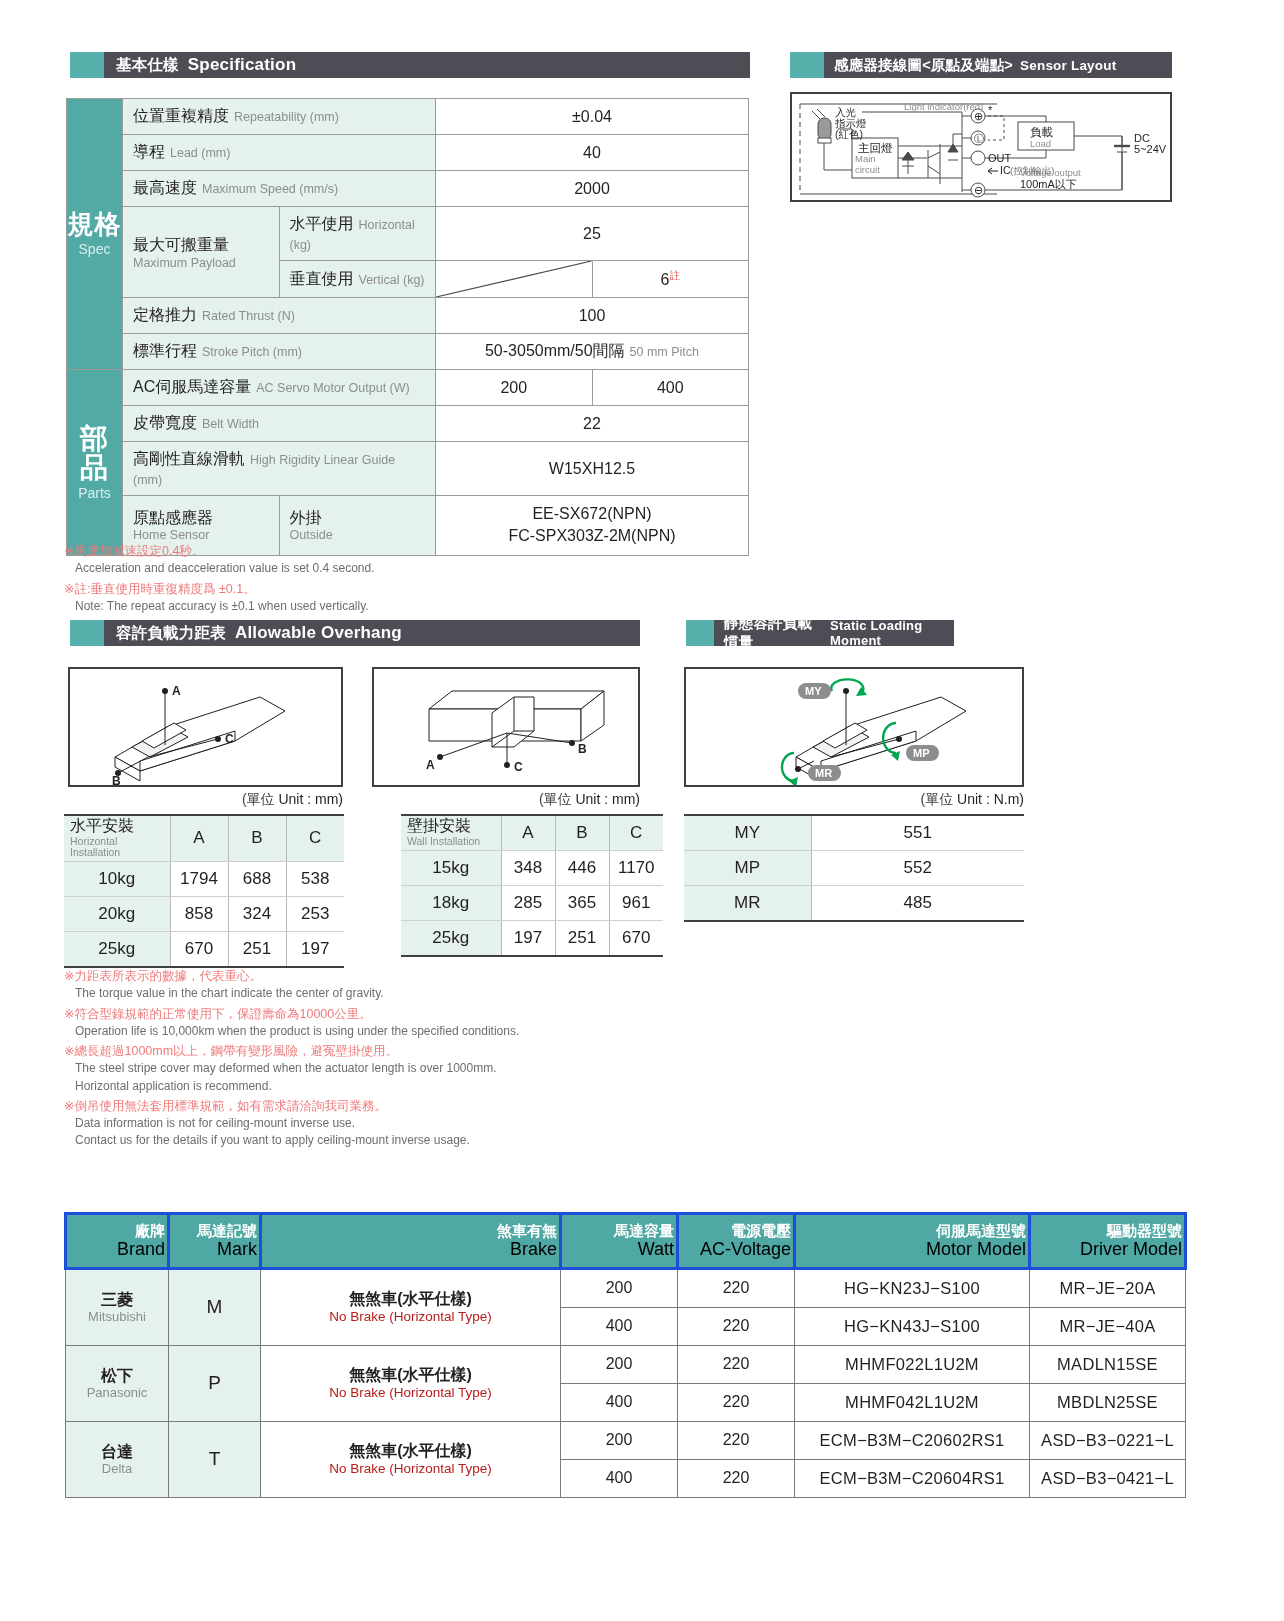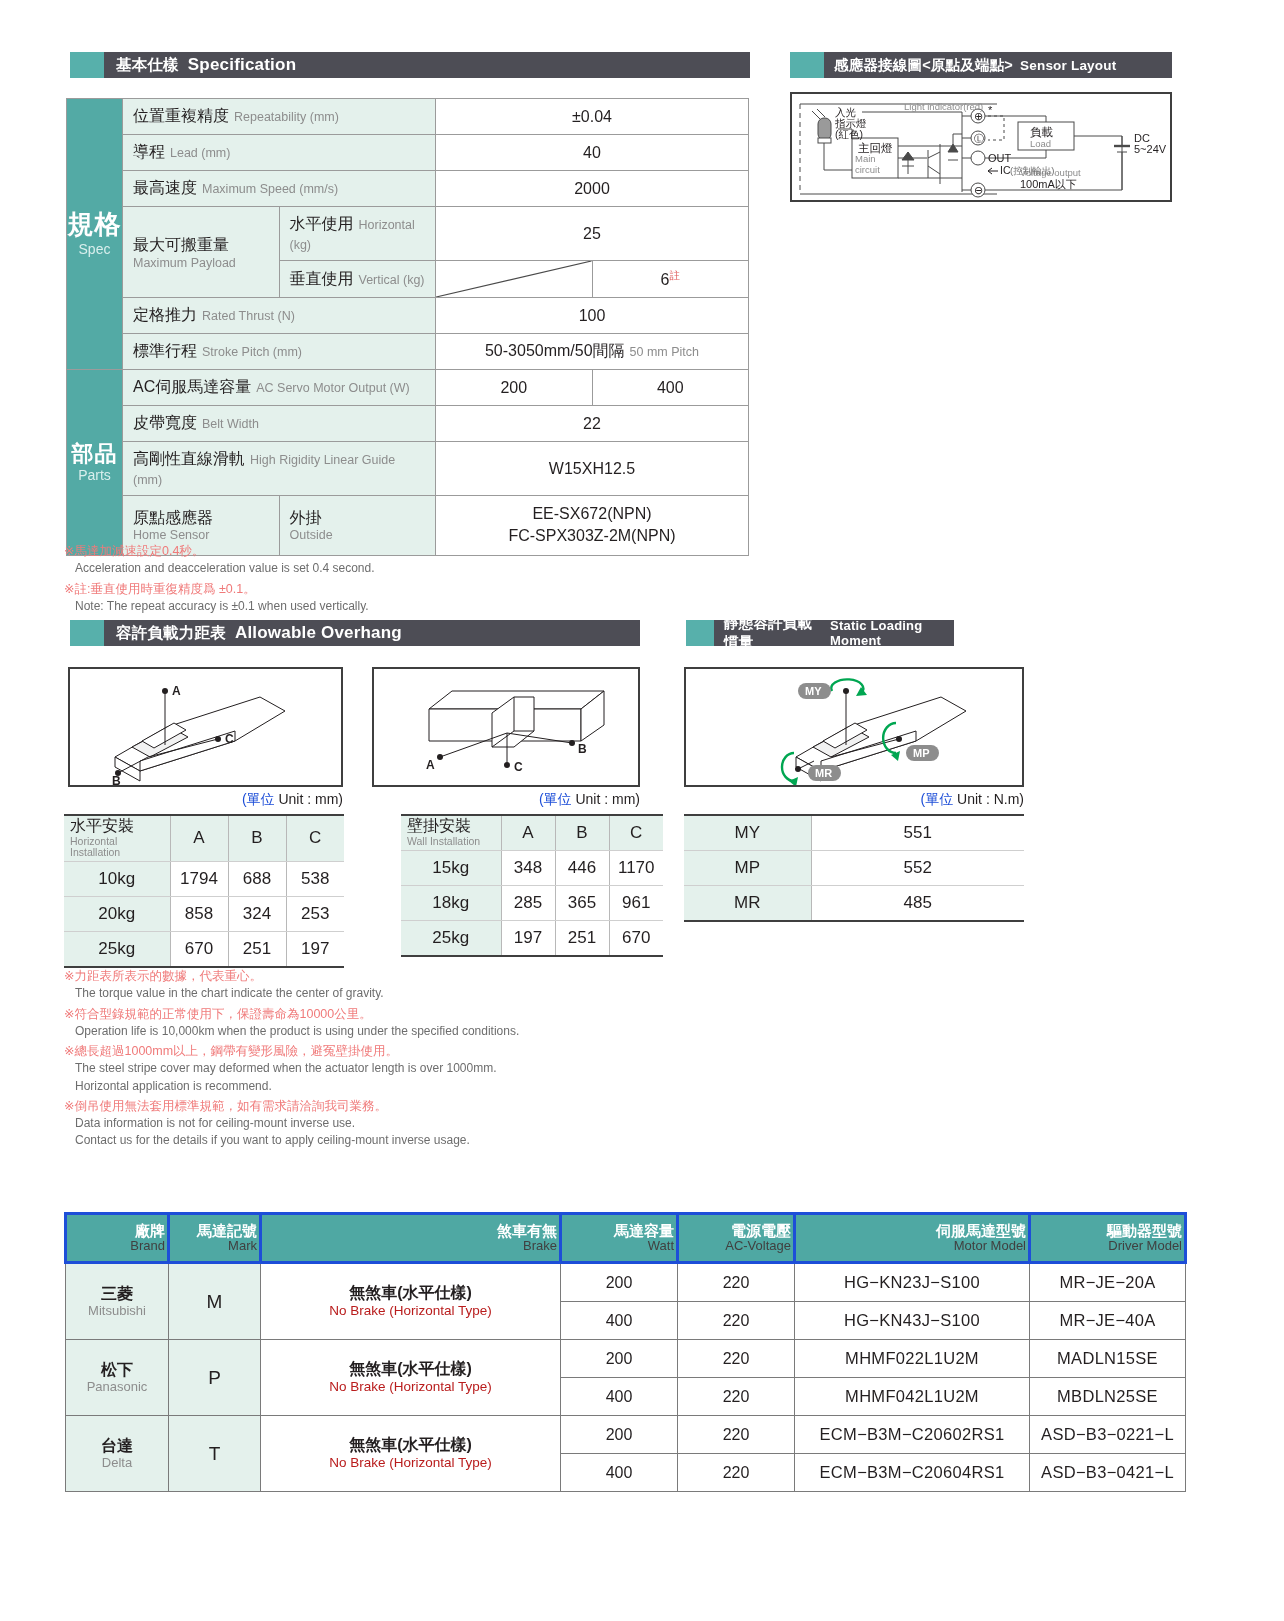--- a/index.html
+++ b/index.html
@@ -65,30 +65,30 @@
   table.oh .hd { background: #e4f1ec; }
   table.oh .rowhd { background:#e4f1ec; font-size: 17px; }
   table.oh .corner { background:#e4f1ec; text-align:left; padding:3px 6px; line-height:1.05; }
   table.oh .corner .cn { font-size: 16px; display:block;font-family:Liberation Mono, monospace; }
   table.oh .corner .en { font-size: 10.5px; color:#8d8d8d; display:block; }
   table.oh td:first-child, table.oh th:first-child { border-left: none; }
   table.oh td:last-child, table.oh th:last-child { border-right: none; }
 
   .figbox { border: 2px solid #3f3f3f; background:#fff; }
   .unit { text-align: right; font-size: 14px; color:#231f20; margin-top: 3px; }
-  .unit .u-cn { color:#1d4ed8; }
+  .unit .u-cn { color:#404040; }
 
   
   table.motor { border-collapse: collapse; width: 1120px; table-layout: fixed; }
   table.motor th {
     background: #4fa8a3; color:#fff; font-weight: 400;
     border: 3px solid #1d4ed8; padding: 7px 2px; line-height:1.15;text-align:right;
   }
   table.motor th .cn { font-size: 15px; font-weight:700; display:block; }
-  table.motor th .en { font-size: 13px; display:block; color:#404040; }
+  table.motor th .en { font-size: 18px; display:block; color:#000000; }
   table.motor td {
     border: 1px solid #7a7a7a; text-align:center; font-size:16px; padding:9px 3px;
     background:#fff;
   }
   table.motor td.brand { background:#e4f1ec; line-height:1.2; }
   table.motor td.brand .cn { font-size:16px; font-weight:700; display:block; }
   table.motor td.brand .en { font-size:13px; color:#8d8d8d; display:block; }
   table.motor td.mark { background:#e4f1ec; font-size:19px; }
   table.motor td.brake { line-height:1.25; }
   table.motor td.brake .cn { font-size:16px; font-weight:700; display:block; }
@@ -178,21 +178,21 @@
         <td class="lbl" colspan="2">
           <span class="cn">標準行程</span><span class="en">Stroke Pitch (mm)</span>
         </td>
         <td class="val" colspan="2">
           <span>50-3050mm/50間隔</span><span class="sm">50 mm Pitch</span>
         </td>
       </tr>
 
       <tr>
         <td class="vcap" rowspan="4">
-          <span class="cn" style="font-size:22px;">部品</span>
+          <span class="cn" style="font-size:28px;">部品</span>
           <span class="en">Parts</span>
         </td>
         <td class="lbl" colspan="2">
           <span class="cn">AC伺服馬達容量</span><span class="en">AC Servo Motor Output (W)</span>
         </td>
         <td class="val">200</td>
         <td class="val">400</td>
       </tr>
       <tr>
         <td class="lbl" colspan="2">

